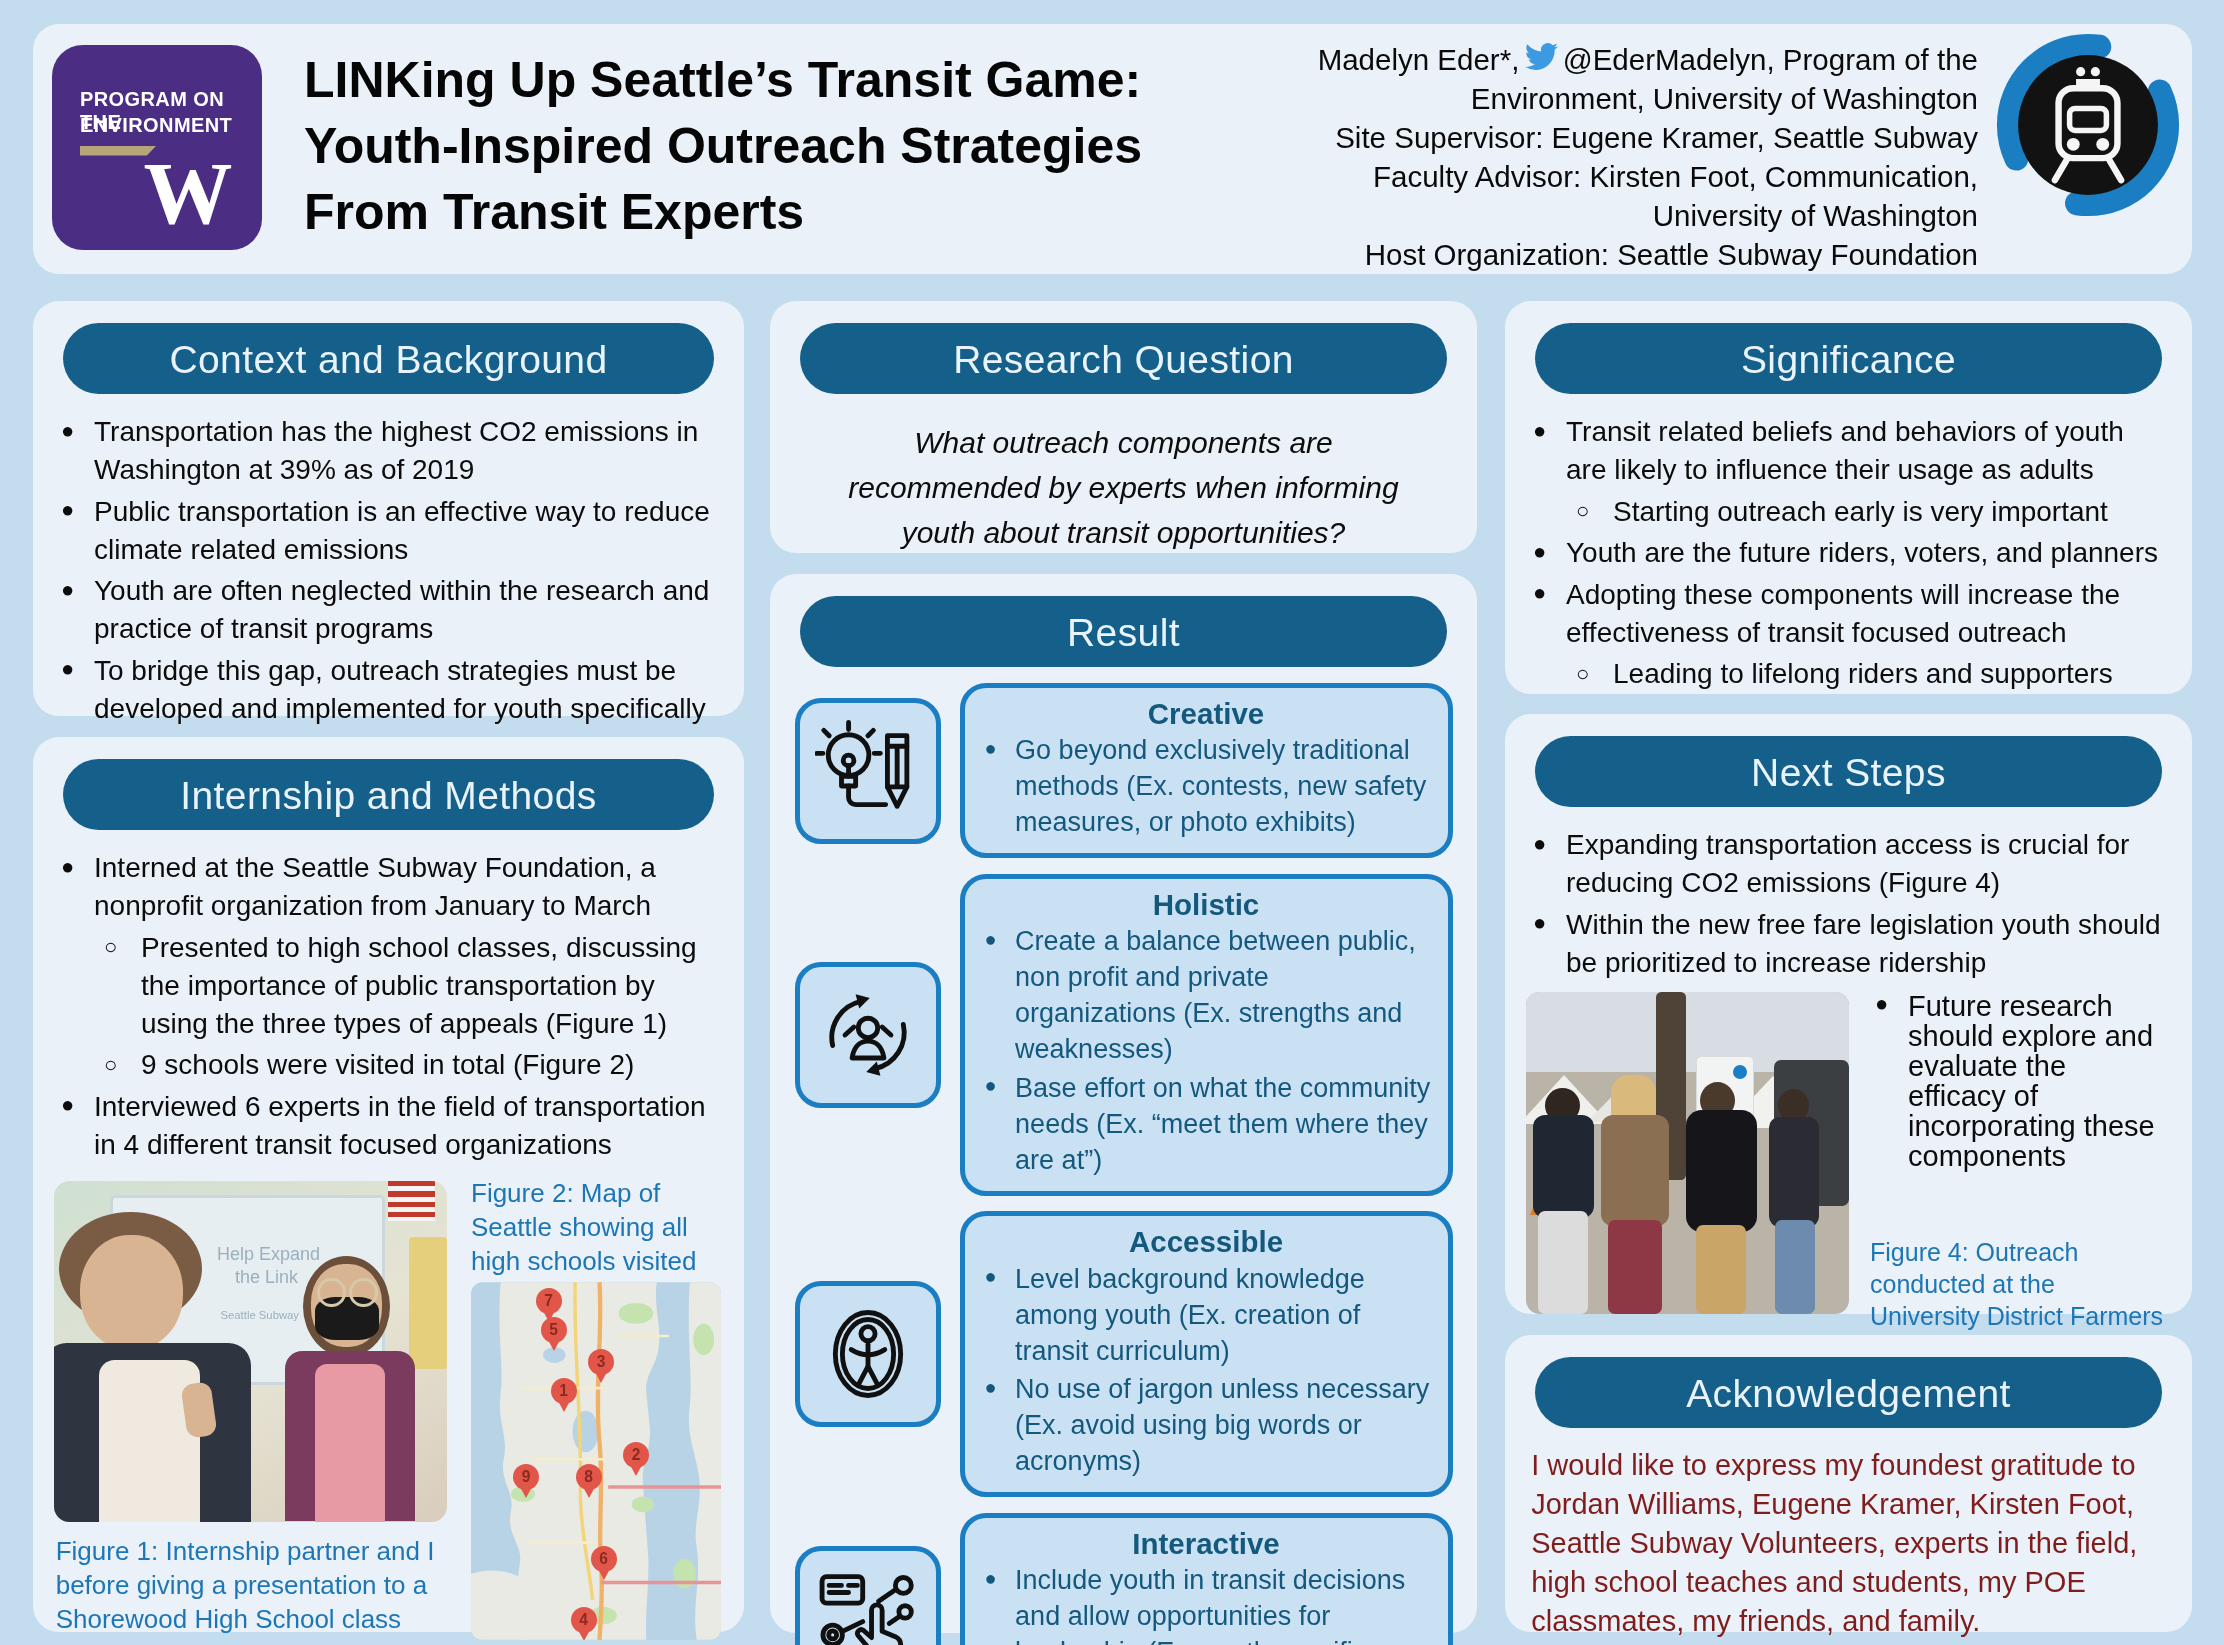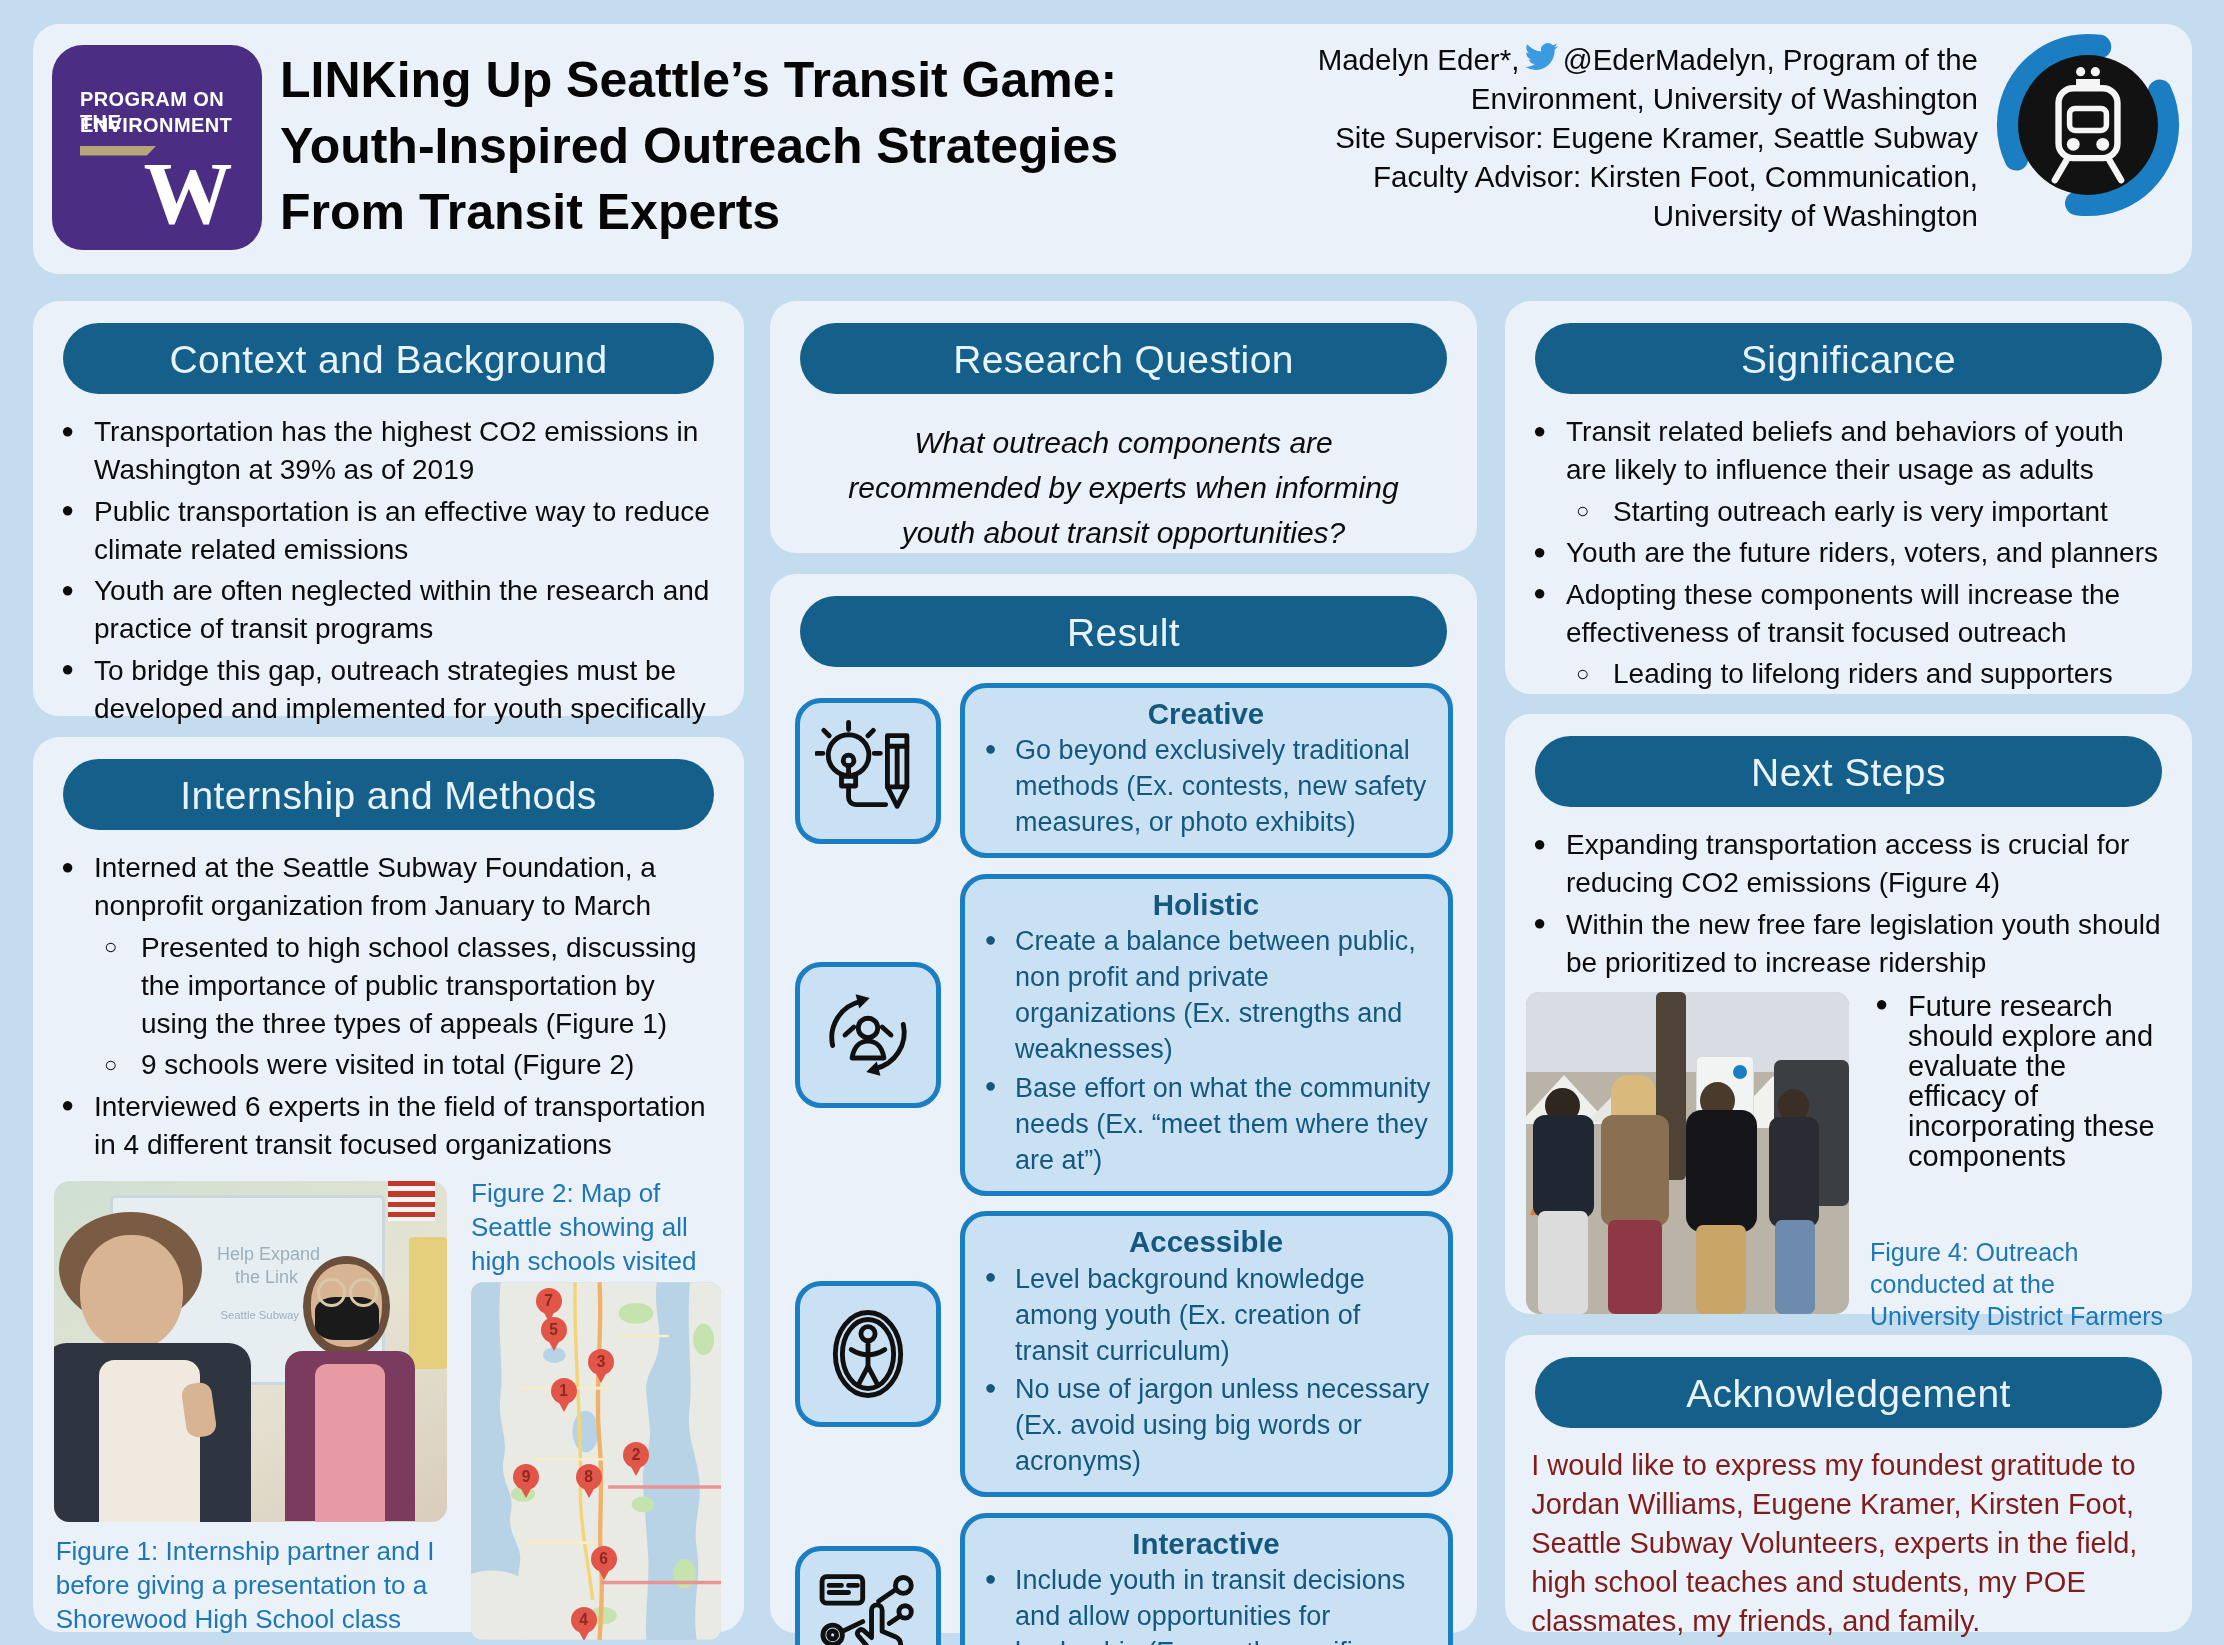--- a/index.html
+++ b/index.html
@@ -10,21 +10,21 @@
         color:#e9f3fb;font-size:39px;text-align:center;font-weight:400;letter-spacing:0.4px;}
   
   #header{left:33px;top:24px;width:2159px;height:250px;padding:0;}
   #uw-badge{position:absolute;left:19px;top:21px;width:210px;height:205px;border-radius:31px;background:#4b2e83;}
   #uw-badge .l1{position:absolute;left:28px;top:43px;color:#fff;font-weight:bold;font-size:20px;letter-spacing:0.4px;}
   #uw-badge .l2{position:absolute;left:28px;top:69px;color:#fff;font-weight:bold;font-size:20px;letter-spacing:0.4px;}
   #uw-badge .bar{position:absolute;left:28px;top:101px;width:76px;height:9.6px;background:#b7a57a;
                  clip-path:polygon(0 0,100% 0,88% 100%,0 100%);}
   #uw-badge .w{position:absolute;right:29.5px;bottom:12px;color:#fff;font-family:"Liberation Serif",serif;
                font-weight:bold;font-size:89px;line-height:1;}
-  #title{position:absolute;left:247px;top:22.6px;font-size:50px;line-height:66px;font-weight:bold;color:#060606;}
+  #title{position:absolute;left:271px;top:22.6px;font-size:50px;line-height:66px;font-weight:bold;color:#060606;}
   #authors{position:absolute;right:214px;top:15.6px;width:947px;text-align:right;
            font-size:29.5px;line-height:39px;color:#0a0a0a;}
   #authors b{font-weight:normal;}
   .tw{display:inline-block;width:33px;height:28px;vertical-align:-3.5px;margin:0 5.2px;}
   #subway-logo{position:absolute;right:12px;top:8.7px;width:184px;height:184px;}
   
   .blist{list-style:none;margin:19px 0 0;padding:0;font-size:28px;line-height:38px;color:#0c0c0c;}
   .blist li{position:relative;padding-left:40px;margin-bottom:3.5px;}
   .blist li.main::before{content:"●";position:absolute;left:7px;top:-1.7px;font-size:22px;}
   .blist li.sub{padding-left:87px;}
@@ -96,20 +96,21 @@
     </div>
 
     <div id="authors">
       <div><b>Madelyn Eder*,</b><span class="tw"><svg viewBox="0 0 24 24">
               <path fill="#3b9ae1" d="M23.95 4.57a10 10 0 0 1-2.83.78 4.96 4.96 0 0 0 2.16-2.72c-.95.56-2 .96-3.12 1.18a4.92 4.92 0 0 0-8.39 4.48A13.94 13.94 0 0 1 1.64 3.16a4.92 4.92 0 0 0 1.52 6.57 4.9 4.9 0 0 1-2.23-.61v.06a4.92 4.92 0 0 0 3.95 4.83 4.96 4.96 0 0 1-2.21.08 4.93 4.93 0 0 0 4.6 3.42A9.87 9.87 0 0 1 0 19.54a13.94 13.94 0 0 0 7.55 2.21c9.06 0 14.01-7.5 14.01-14.01 0-.21 0-.42-.02-.63a10 10 0 0 0 2.41-2.54z"></path>
             </svg></span><span>@EderMadelyn, Program of the</span></div>
       <div>Environment, University of Washington</div>
       <div><b>Site Supervisor:</b><span> Eugene Kramer, Seattle Subway</span></div>
       <div><b>Faculty Advisor:</b><span> Kirsten Foot, Communication,</span></div>
       <div>University of Washington</div>
+      <div><b>Host Organization:</b><span> Seattle Subway Foundation</span></div>
     </div>
 
     <div id="subway-logo">
       <svg viewBox="0 0 200 200">
         <circle cx="100" cy="100" r="86" fill="none" stroke="#1b7ec2" stroke-width="26" stroke-linecap="round" stroke-dasharray="185 85" stroke-dashoffset="38"></circle>
         <circle cx="100" cy="100" r="76" fill="#121212"></circle>
         <rect x="68" y="60" width="64" height="76" rx="16" fill="none" stroke="#f5f5f5" stroke-width="7"></rect>
         <rect x="80" y="82" width="40" height="24" rx="6" fill="none" stroke="#f5f5f5" stroke-width="6"></rect>
         <rect x="87" y="50" width="26" height="10" fill="#f5f5f5"></rect>
         <circle cx="92" cy="42" r="5" fill="#f5f5f5"></circle>

